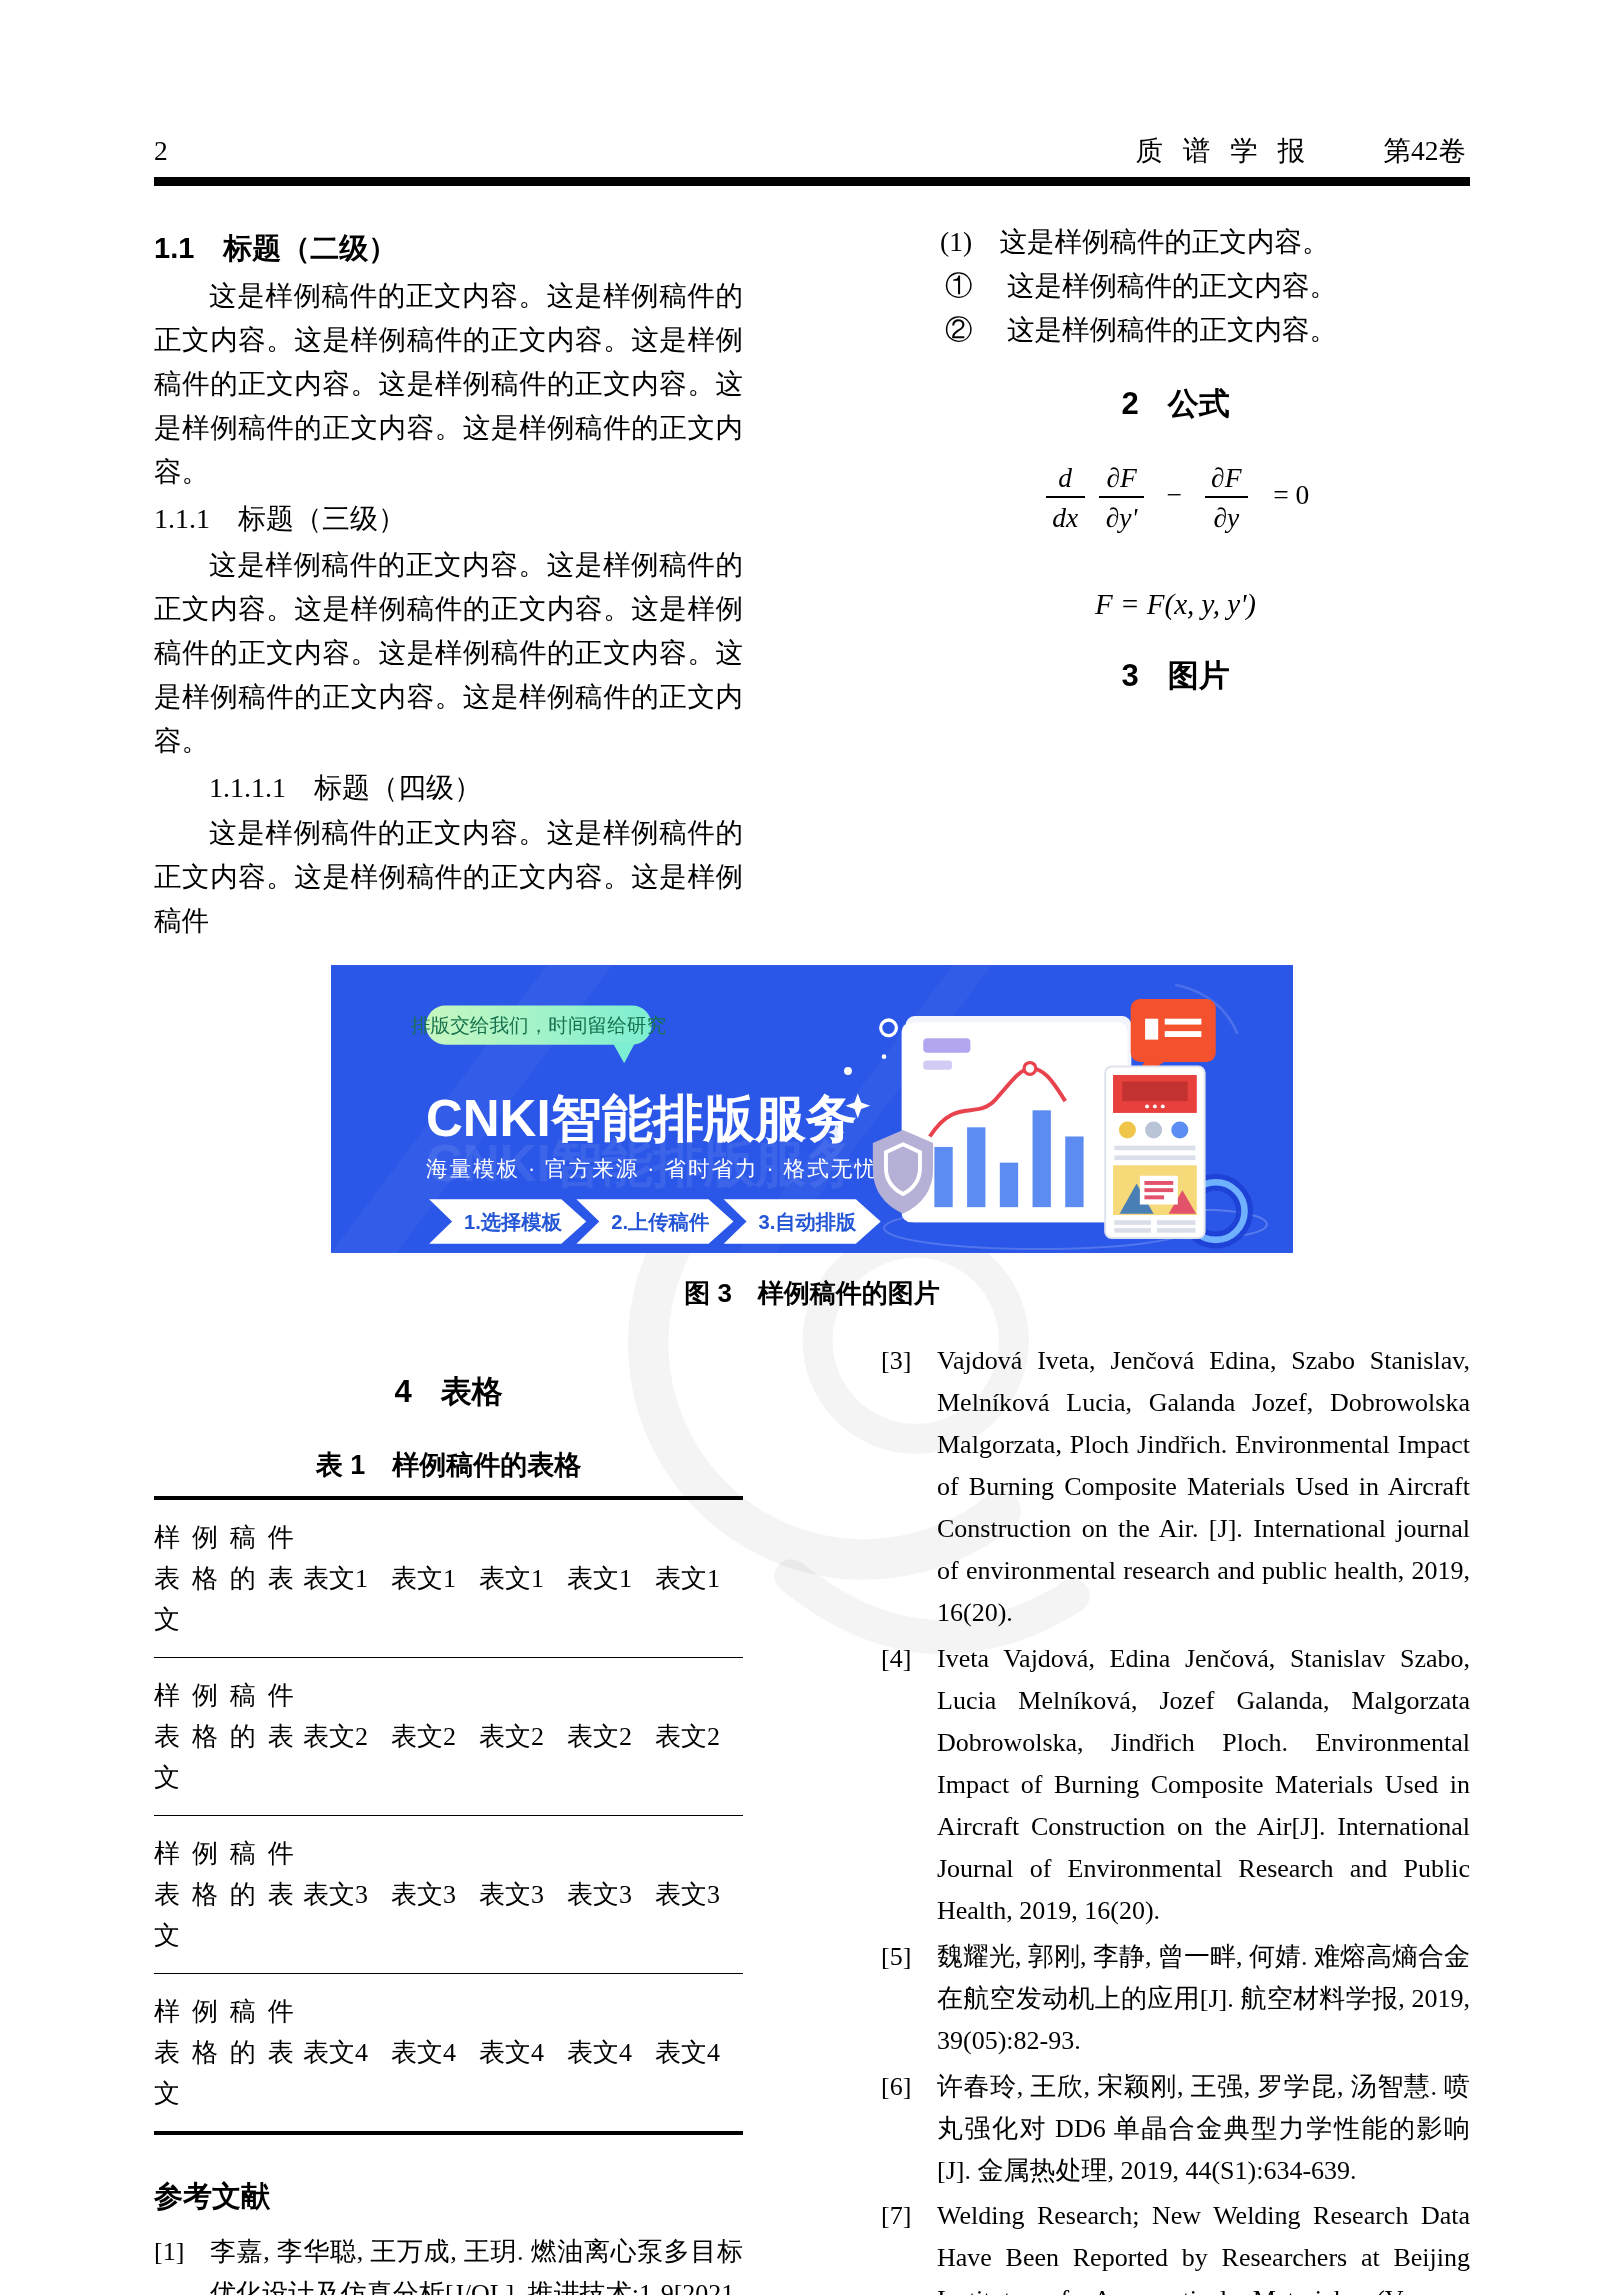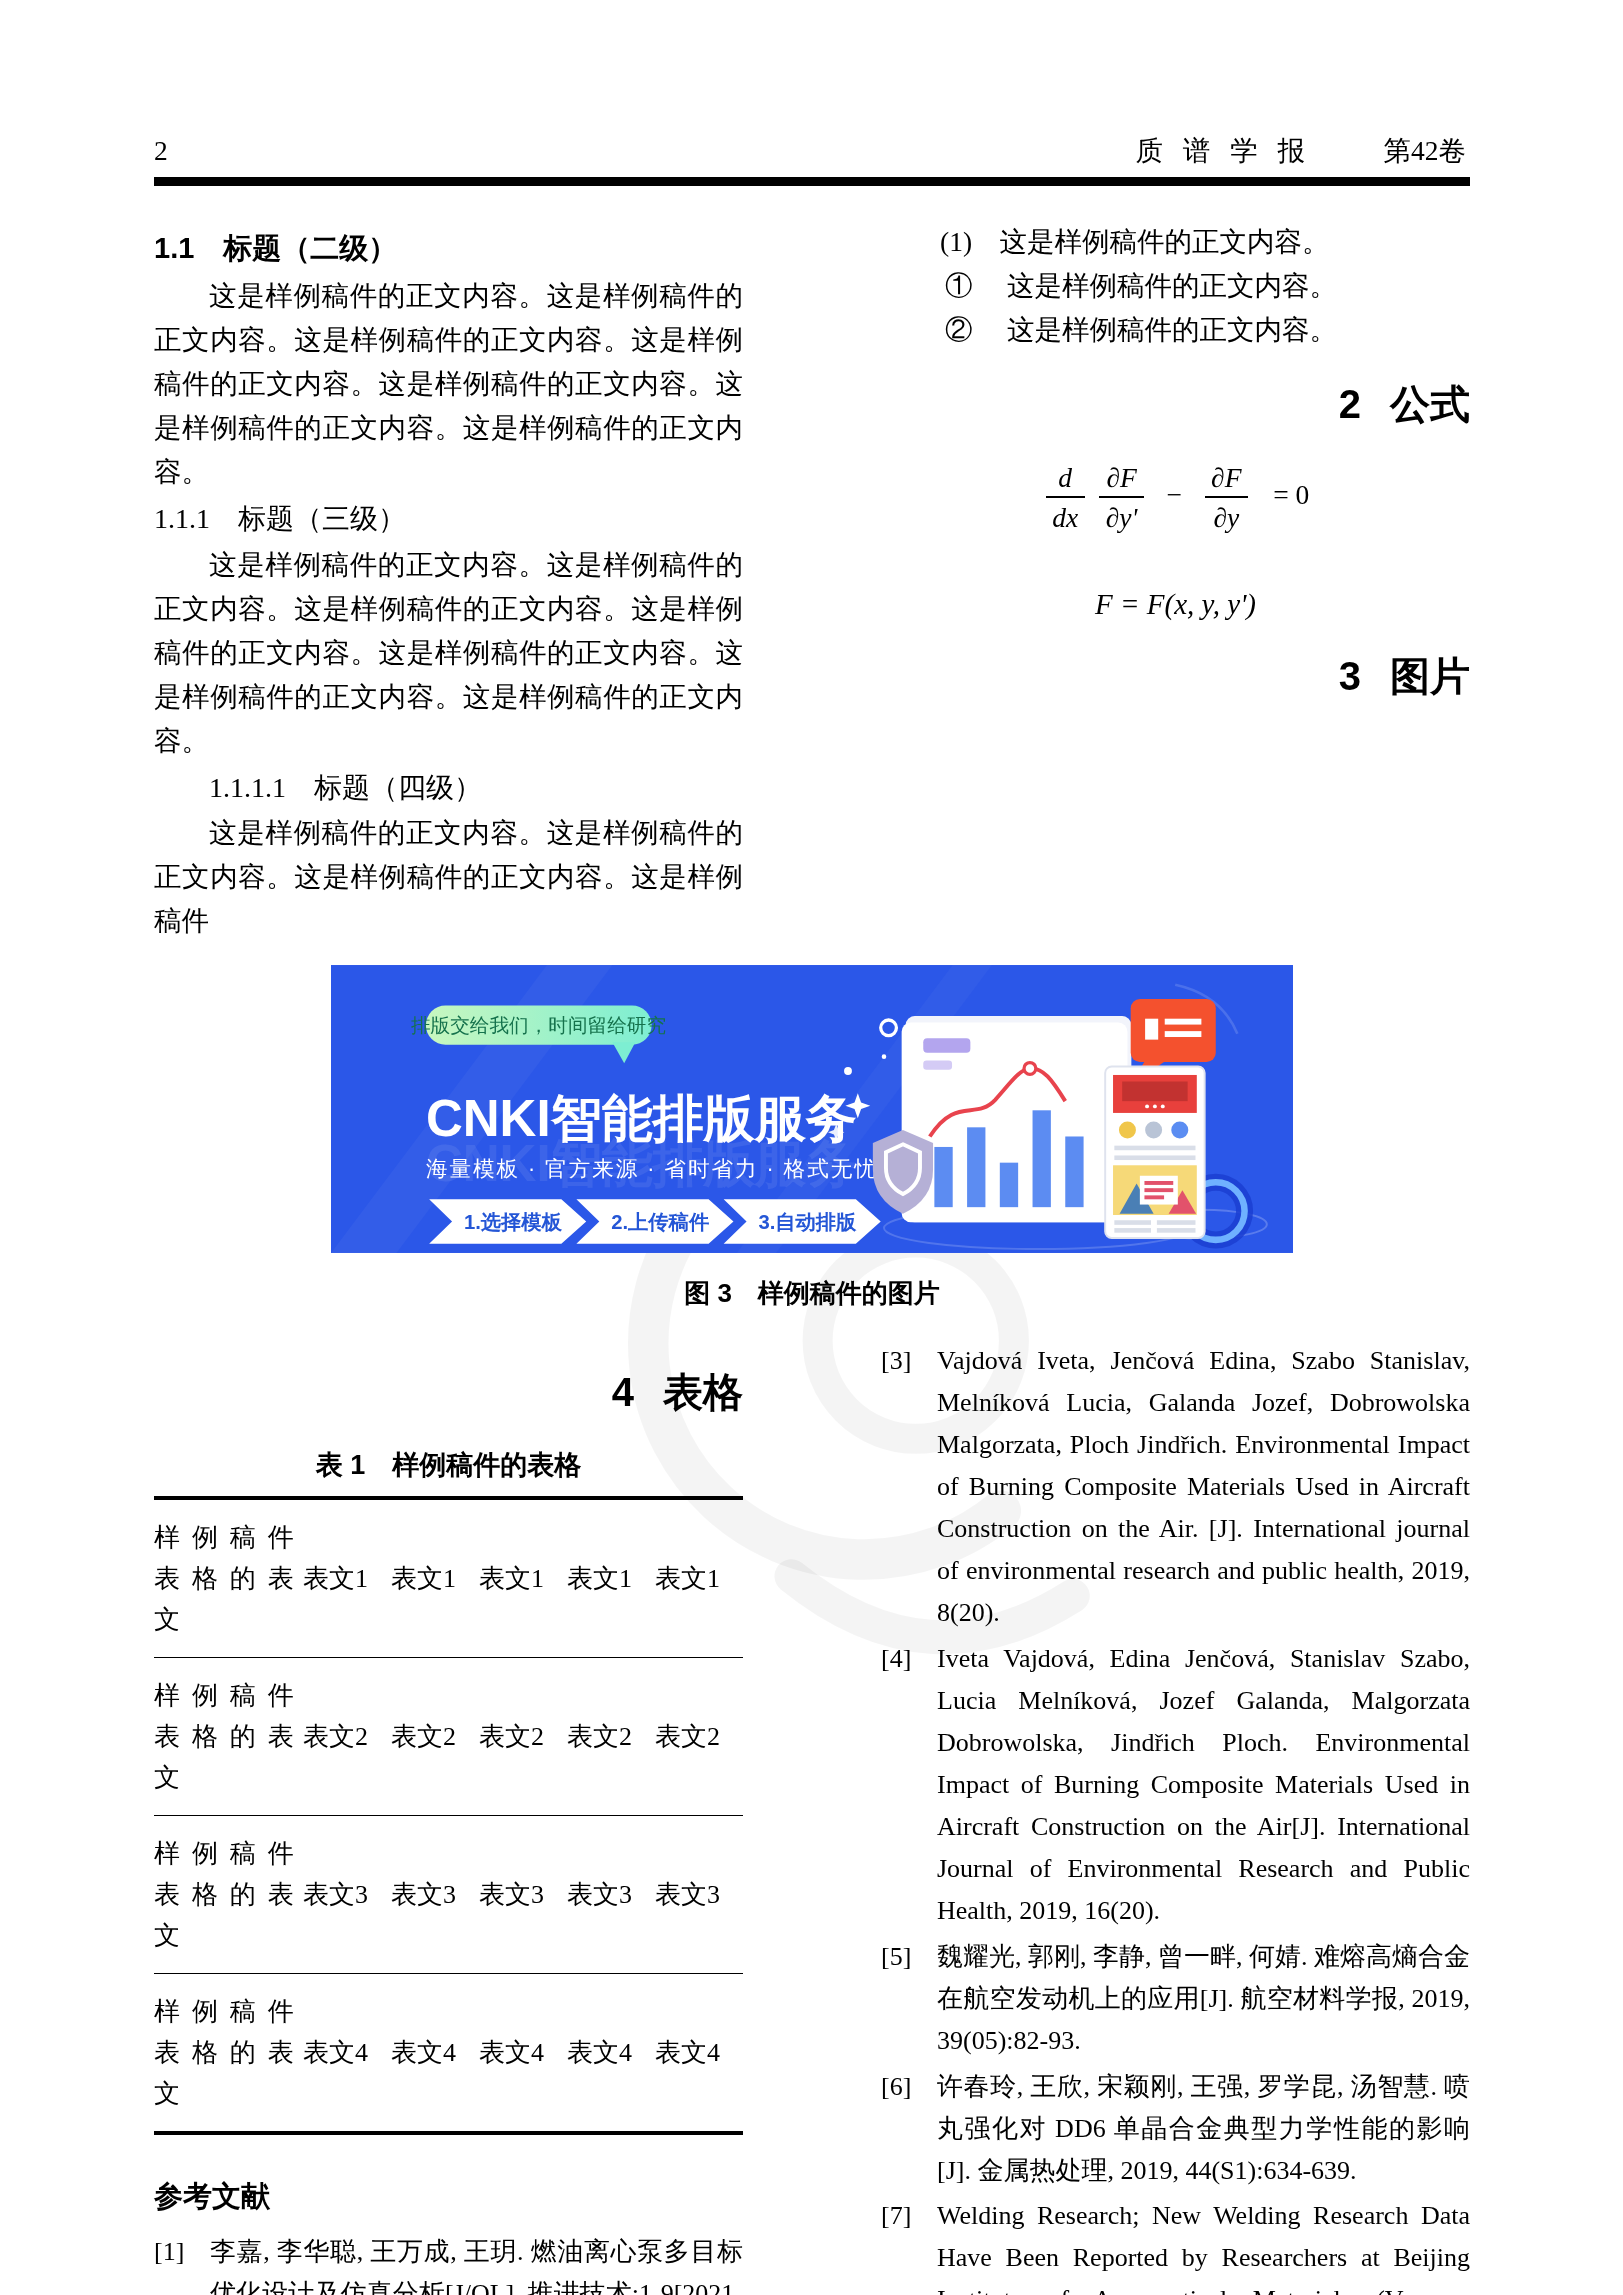--- a/index.html
+++ b/index.html
@@ -23,21 +23,21 @@
   .cols{display:flex;gap:138px;}
   .col{width:589px;font-size:27.5px;line-height:44px;text-align:justify;}
   .top-cols{margin-top:34px;}
   .bottom-cols{margin-top:27.5px;}
   p.body-para{margin:0;text-indent:55px;}
   p.cont-para{margin:0;text-indent:0;}
   .h-hei{font-family:"Liberation Sans","DejaVu Sans",sans-serif;font-weight:bold;}
   .h2{font-size:29px;line-height:39px;margin:9.2px 0 6.5px 0;text-align:left;}
   .h3{font-size:28px;line-height:42px;margin:3.9px 0 2.6px 0;text-align:left;}
   .h4{font-size:28px;line-height:42px;margin:3.9px 0 2.6px 0;padding-left:55px;text-align:left;}
-  .hsec{font-size:40px;line-height:42px;margin:31px 0 17px 0;text-align:right;}
+  .hsec{font-size:31px;line-height:42px;margin:31px 0 17px 0;text-align:center;}
   .hsec .secnum{margin-right:29px;}
   ul.plain-list{list-style:none;margin:0;padding:0;}
   ul.plain-list li{margin:0;}
   .li-1{padding-left:59px;}
   .li-2{padding-left:64px;}
   .li-3{padding-left:64px;}
   .li-4{padding-left:42px;}
   
   .formula-block{margin:38px 0 6.5px 0;text-align:center;}
   .formula-line{font-style:italic;font-size:27.5px;line-height:39px;white-space:nowrap;}
@@ -285,21 +285,21 @@
             <span class="rtxt">李嘉, 李华聪, 王万成, 王玥. 燃油离心泵多目标优化设计及仿真分析[J/OL]. 推进技术:1-9[2021-04-12]. https://doi. org/10. 13675/j. cnki. tjjs. 200247.</span>
           </li>
 
         </ol>
       </div>
 
       <div class="col">
         <ol class="refs">
           <li>
             <span class="rnum">[3]</span>
-            <span class="rtxt">Vajdová Iveta, Jenčová Edina, Szabo Stanislav, Melníková Lucia, Galanda Jozef, Dobrowolska Malgorzata, Ploch Jindřich. Environmental Impact of Burning Composite Materials Used in Aircraft Construction on the Air. [J]. International journal of environmental research and public health, 2019, 8(20).</span>
+            <span class="rtxt">Vajdová Iveta, Jenčová Edina, Szabo Stanislav, Melníková Lucia, Galanda Jozef, Dobrowolska Malgorzata, Ploch Jindřich. Environmental Impact of Burning Composite Materials Used in Aircraft Construction on the Air. [J]. International journal of environmental research and public health, 2019, 16(20).</span>
           </li>
           <li>
             <span class="rnum">[4]</span>
             <span class="rtxt">Iveta Vajdová, Edina Jenčová, Stanislav Szabo, Lucia Melníková, Jozef Galanda, Malgorzata Dobrowolska, Jindřich Ploch. Environmental Impact of Burning Composite Materials Used in Aircraft Construction on the Air[J]. International Journal of Environmental Research and Public Health, 2019, 16(20).</span>
           </li>
           <li>
             <span class="rnum">[5]</span>
             <span class="rtxt">魏耀光, 郭刚, 李静, 曾一畔, 何婧. 难熔高熵合金在航空发动机上的应用[J]. 航空材料学报, 2019, 39(05):82-93.</span>
           </li>
           <li>

